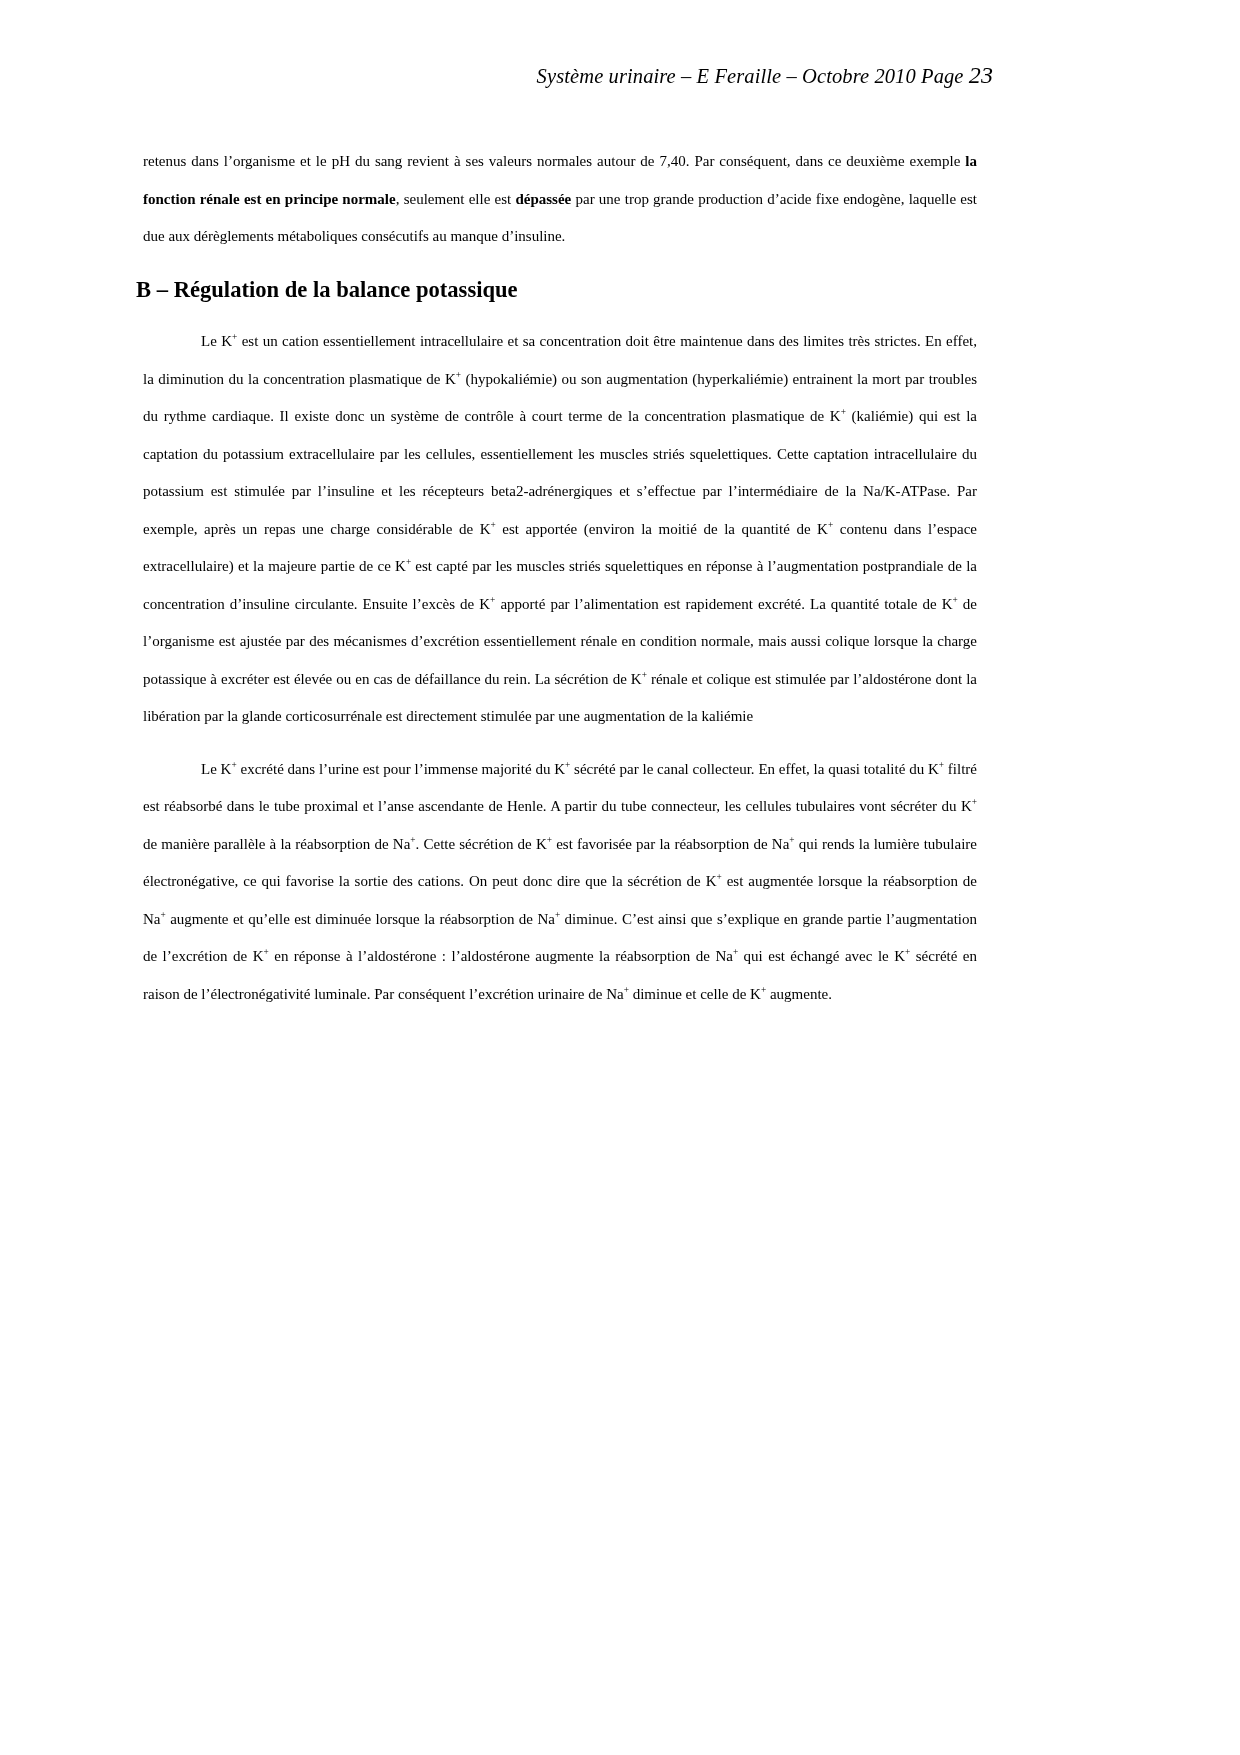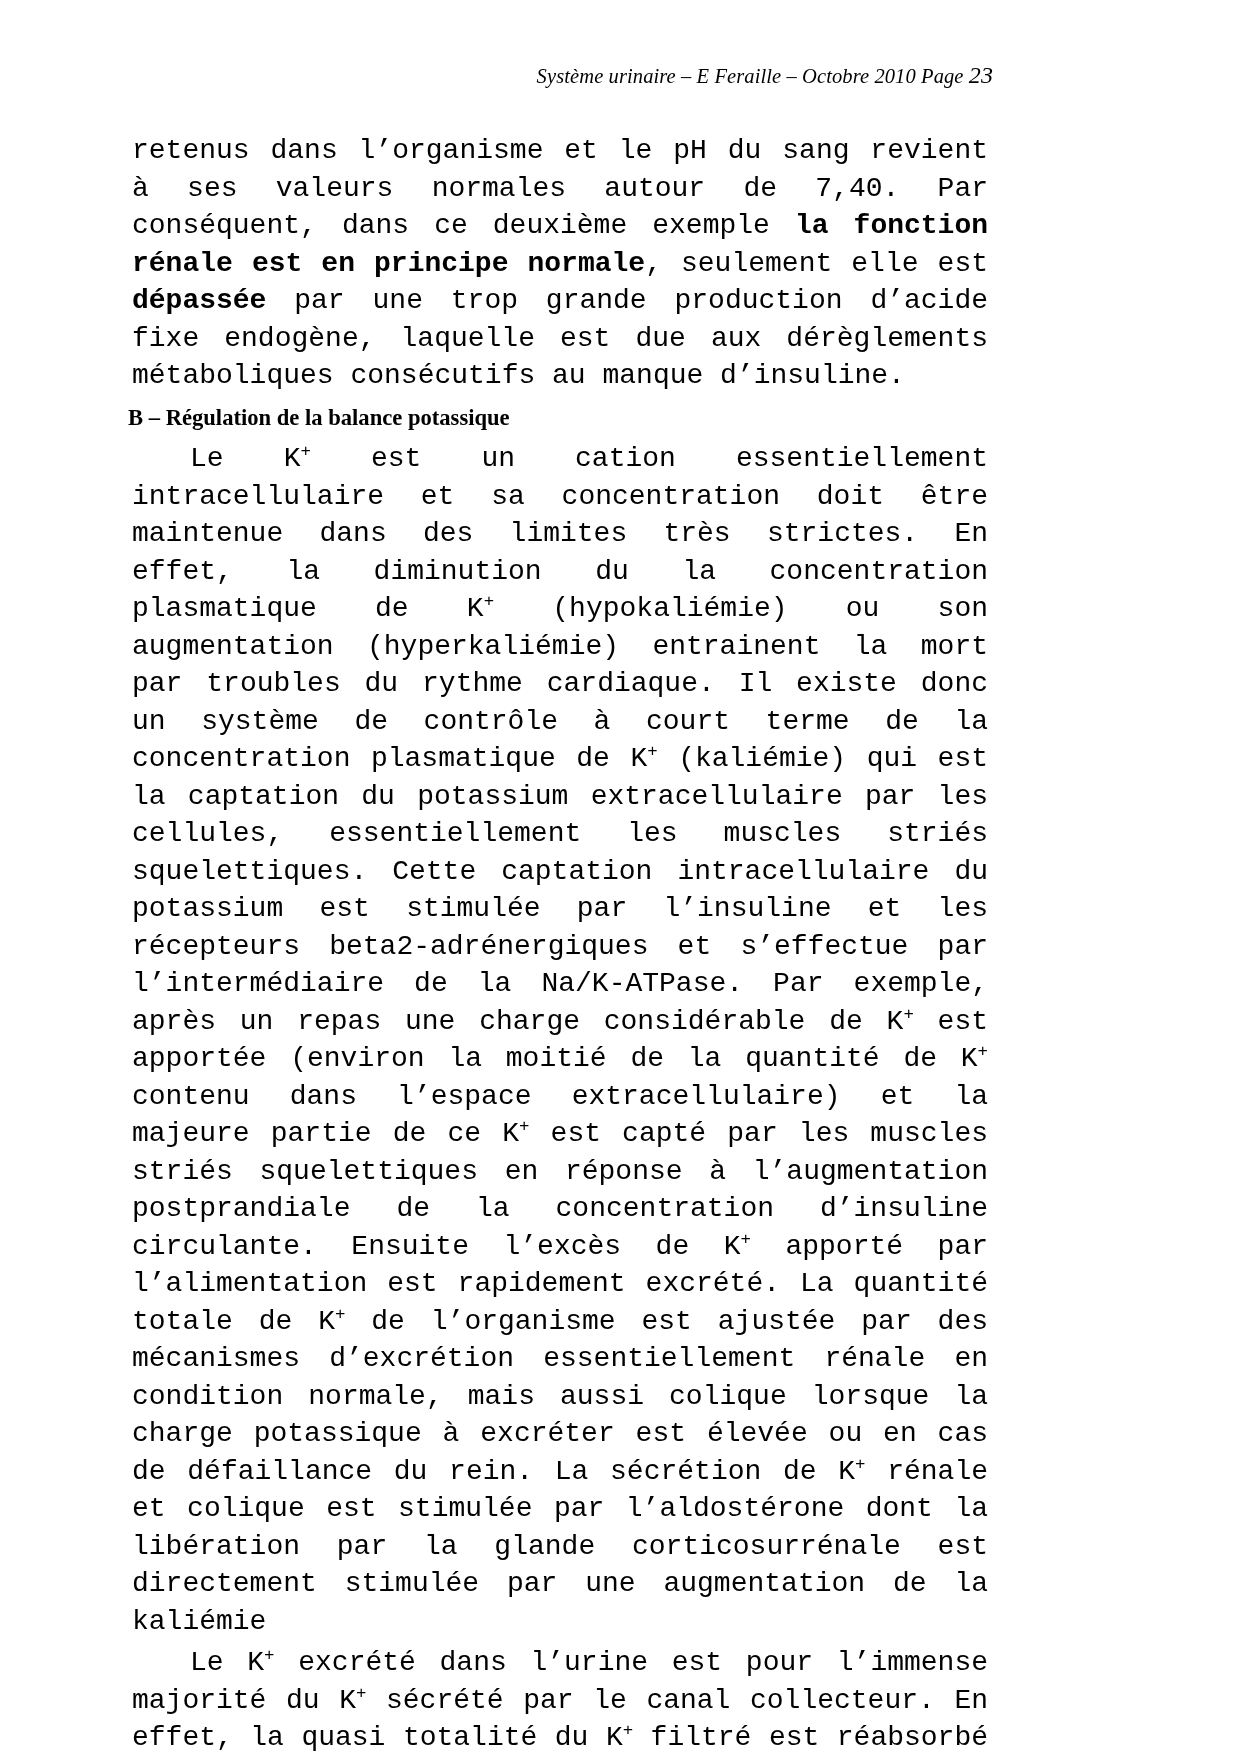--- a/index.html
+++ b/index.html
@@ -36,34 +36,33 @@
     font-size: 24px;
     font-style: italic;
   }
   .body-col {
     position: absolute;
     top: 128px;
     left: 128px;
     width: 864px;
   }
   p.para {
-    margin: 4px;
+    margin: 15px;
     padding: 0;
-    font-size: 28px;
+    font-size: 15px;
     line-height: 37.5px;
     text-align: justify;
     text-justify: inter-word;
     hyphens: none;
-    font-family: Liberation Mono, monospace;
   }
   p.para.indent {
     text-indent: 58px;
   }
   h2.heading {
-    margin: 0;
+    margin: 8px;
     padding: 0;
     font-size: 22.6px;
     line-height: 37.5px;
     font-weight: bold;
     text-align: left;
   }
   sup {
     font-size: 0.62em;
     vertical-align: super;
     line-height: 0;

